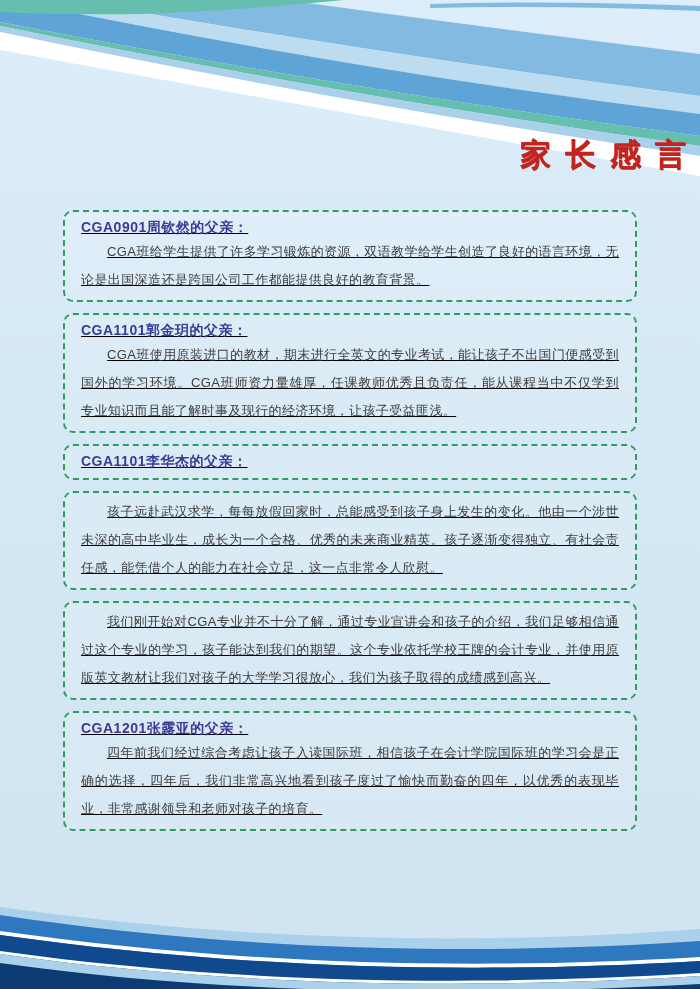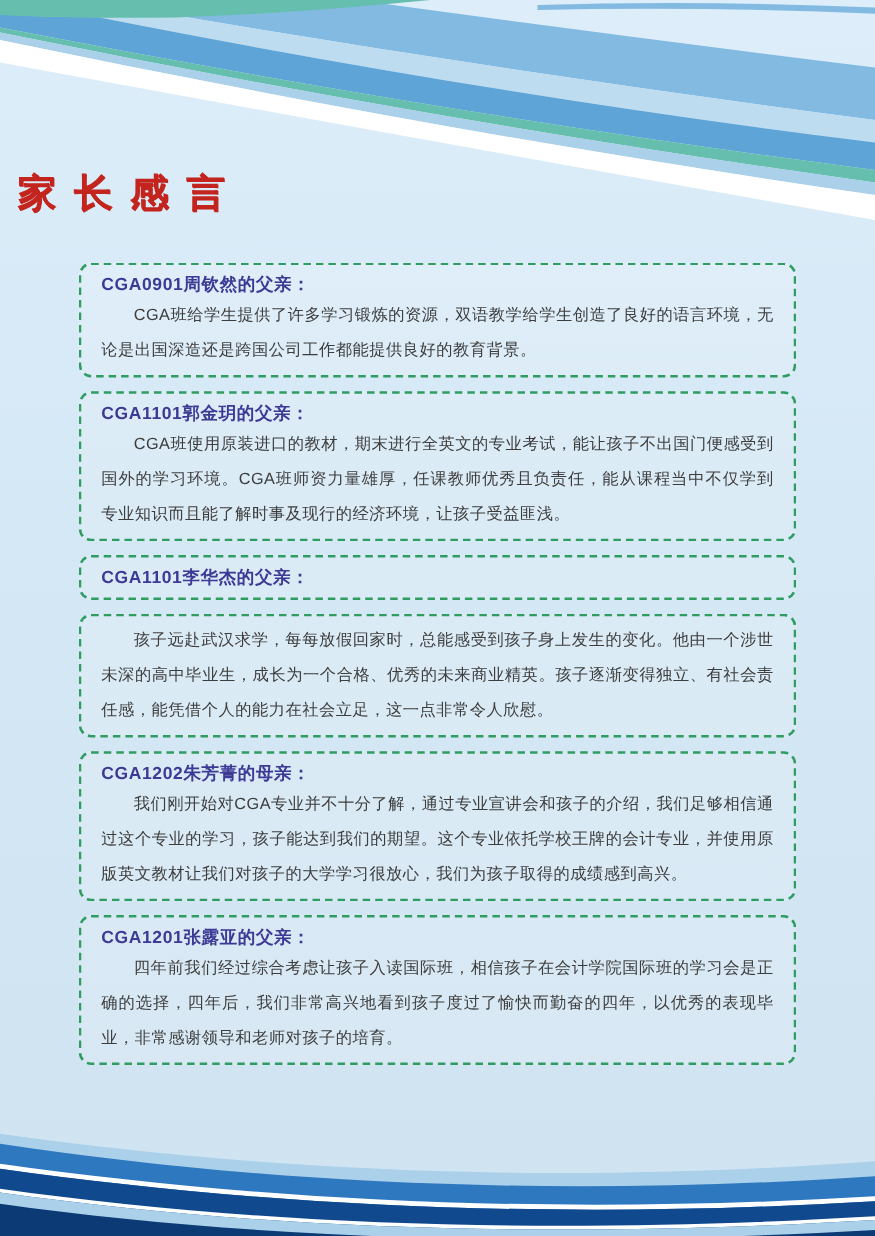--- a/index.html
+++ b/index.html
@@ -23,41 +23,42 @@
   .w-teal  {fill:var(--wave-teal,#66bfae);}
   .w-pale  {fill:var(--wave-pale,#abd0ea);}
   .w-white {fill:#ffffff;}
   .f-pale  {fill:var(--wave-pale,#abd0ea);}
   .f-med   {fill:var(--footer-medium,#2e78bf);}
   .f-deep  {fill:var(--footer-deep,#11498e);}
   .f-navy  {fill:var(--footer-navy,#0b3a74);}
   
   .title{
     position:absolute;top:134px;left:0;width:700px;
-    text-align:left;
+    text-align:right;
     font-family:"Liberation Serif","DejaVu Serif",serif;
     font-weight:bold;
     font-size:31px;
     letter-spacing:14px;
     color:var(--title-red,#c3241d);
     text-shadow:0.6px 0.6px 0 var(--title-red,#c3241d);
     text-indent:14px; 
   }
   
   .cards{
     position:absolute;top:210px;left:63px;width:574px;
   }
   .card{
     box-sizing:border-box;
     width:574px;
     border:2px dashed var(--border-green,#2f9c62);
     border-radius:10px;
     padding:5px 16px 6px 16px;
     margin-bottom:11px;
     background:rgba(255,255,255,0.16);
+    text-decoration:underline;
   }
   .card-name{
     font-size:14px;
     line-height:21px;
     font-weight:bold;
     color:var(--name-indigo,#3c3a94);
     letter-spacing:0.5px;
   }
   .card-text{
     margin:0;
@@ -101,21 +102,20 @@
 
     <section class="card">
       <div class="card-name">CGA1101李华杰的父亲：</div>
     </section>
 
     <section class="card">
       <p class="card-text">孩子远赴武汉求学，每每放假回家时，总能感受到孩子身上发生的变化。他由一个涉世未深的高中毕业生，成长为一个合格、优秀的未来商业精英。孩子逐渐变得独立、有社会责任感，能凭借个人的能力在社会立足，这一点非常令人欣慰。</p>
     </section>
 
     <section class="card">
-      <div class="card-name">CGA1202朱芳菁的母亲：</div>
       <p class="card-text">我们刚开始对CGA专业并不十分了解，通过专业宣讲会和孩子的介绍，我们足够相信通过这个专业的学习，孩子能达到我们的期望。这个专业依托学校王牌的会计专业，并使用原版英文教材让我们对孩子的大学学习很放心，我们为孩子取得的成绩感到高兴。</p>
     </section>
 
     <section class="card">
       <div class="card-name">CGA1201张露亚的父亲：</div>
       <p class="card-text">四年前我们经过综合考虑让孩子入读国际班，相信孩子在会计学院国际班的学习会是正确的选择，四年后，我们非常高兴地看到孩子度过了愉快而勤奋的四年，以优秀的表现毕业，非常感谢领导和老师对孩子的培育。</p>
     </section>
 
   </div>
 

